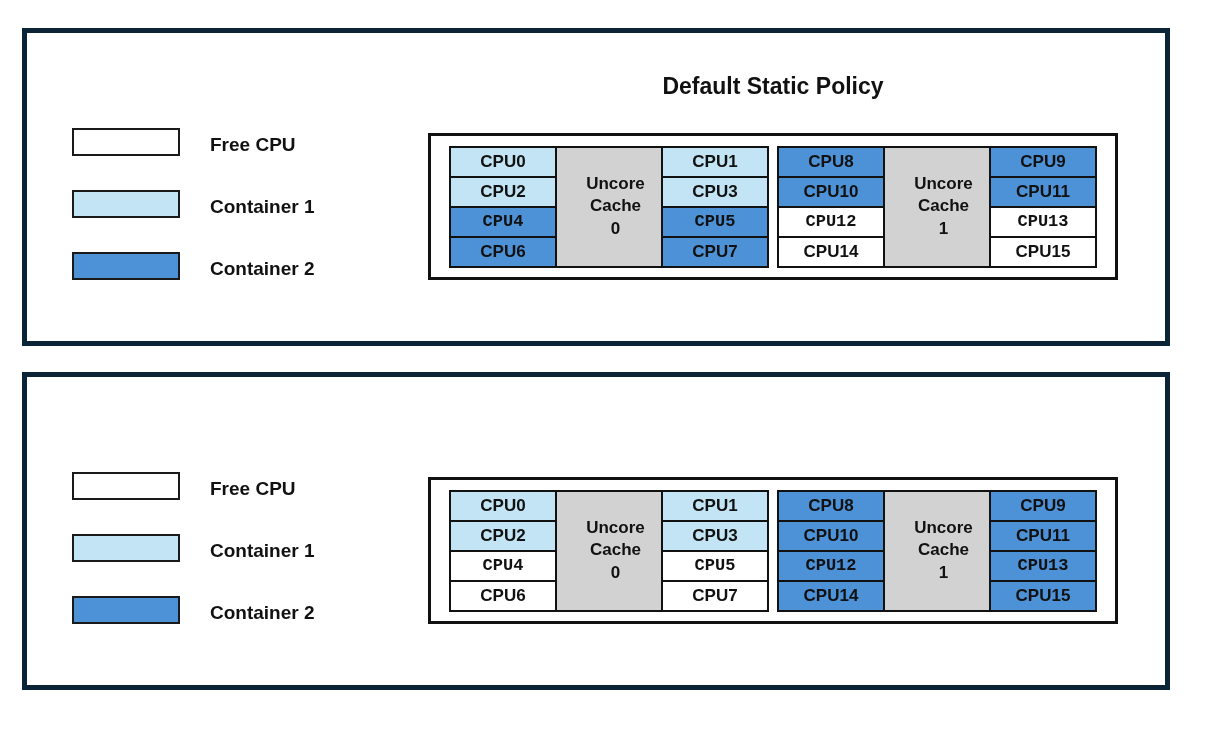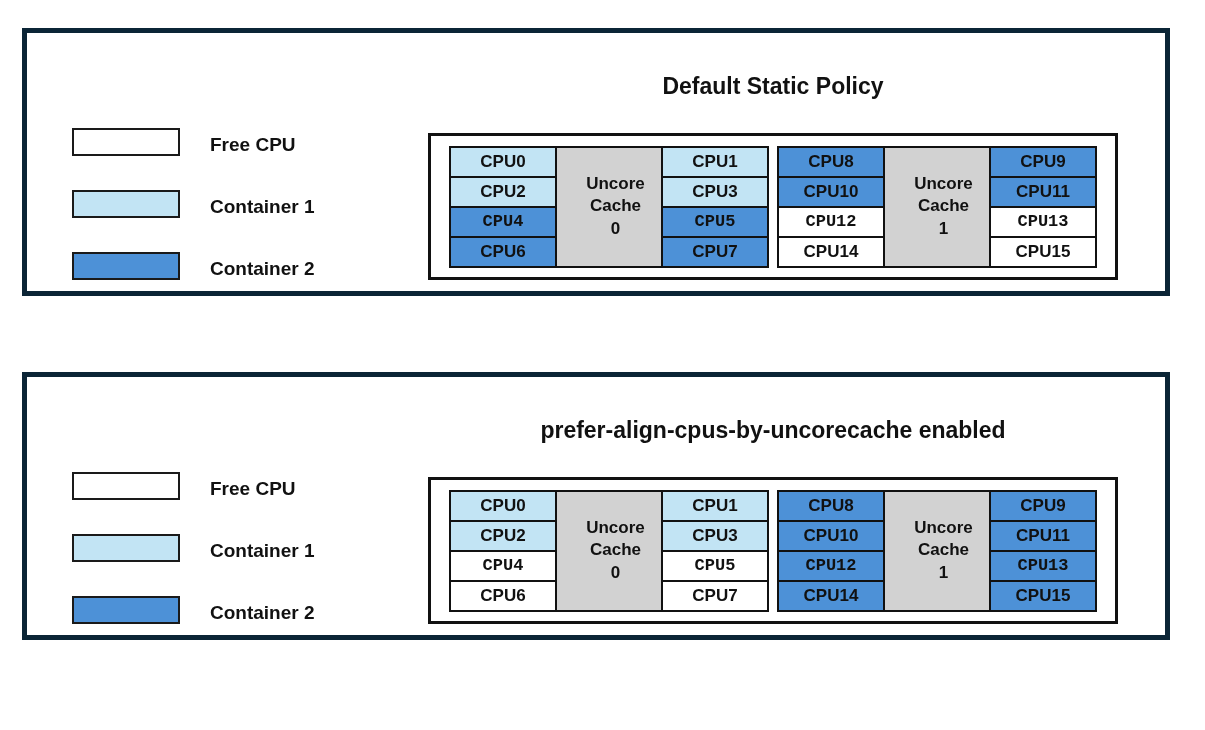--- a/index.html
+++ b/index.html
@@ -7,21 +7,21 @@
     width: 1205px; height: 730px;
     background: #ffffff;
     font-family: "Liberation Sans", sans-serif;
     position: relative;
     overflow: hidden;
   }
   .panel {
     position: absolute;
     left: 22px;
     width: 1148px;
-    height: 268px;
+    height: 318px;
     border: 5px solid #0B2536;
     background: #ffffff;
   }
   .panel-top { top: 28px; }
   .panel-bottom { top: 372px; }
 
   .panel-title {
     position: absolute;
     left: 401px;
     top: 40px;
@@ -159,21 +159,20 @@
       </div>
       <div class="cell gc3 gr1" style="background-color: rgb(77, 145, 215);">CPU9</div>
       <div class="cell gc3 gr2" style="background-color: rgb(77, 145, 215);">CPU11</div>
       <div class="cell gc3 gr3" style="background-color: rgb(255, 255, 255);">CPU13</div>
       <div class="cell gc3 gr4" style="background-color: rgb(255, 255, 255);">CPU15</div>
     </div>
   </div>
 </div>
 
 <div class="panel panel-bottom">
-  <div class="panel-title">prefer-align-cpus-by-uncorecache enabled</div>
 
   <div class="legend">
     <div class="legend-row">
       <div class="legend-swatch" style="background-color: rgb(255, 255, 255);"></div>
       <div class="legend-label">Free CPU</div>
     </div>
     <div class="legend-row">
       <div class="legend-swatch" style="background-color: rgb(194, 228, 244);"></div>
       <div class="legend-label">Container 1</div>
     </div>

